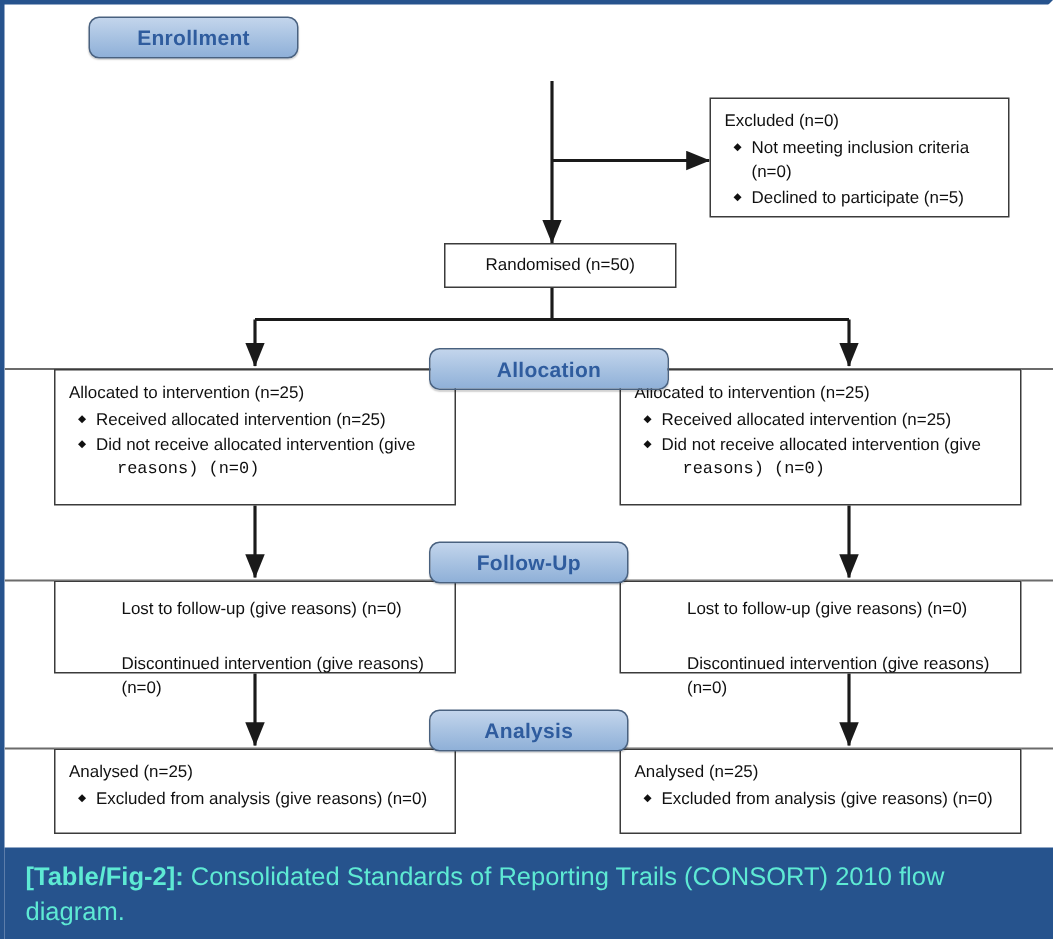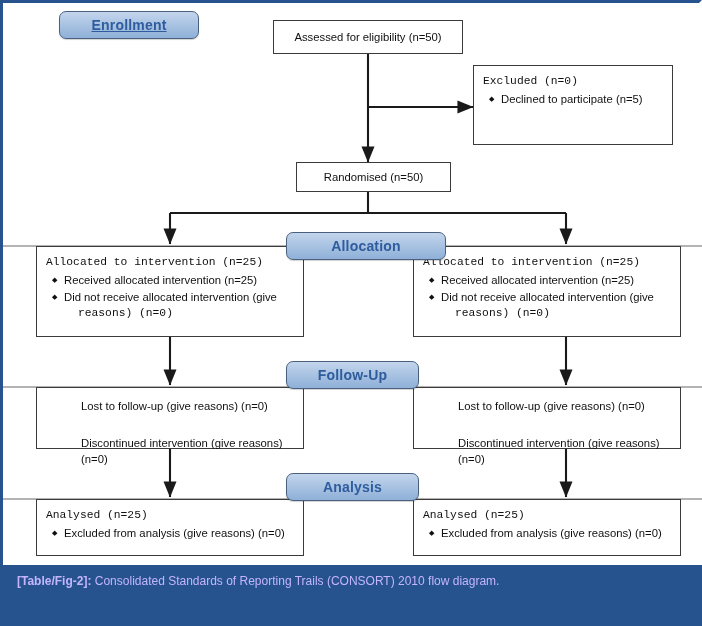--- a/index.html
+++ b/index.html
@@ -44,21 +44,21 @@
     font-size: 11.3px;
     line-height: 1.42;
     color: #101010;
   }
   .box.center-text {
     display: flex;
     align-items: center;
     justify-content: center;
     padding: 0;
   }
-  .box .hdr { white-space: nowrap; font-family: Liberation Mono, monospace; }
+  .box .hdr { white-space: nowrap; }
   .bullets {
     list-style: none;
     margin: 2px 0 0 0;
     padding: 0 0 0 6px;
   }
   .bullets li {
     position: relative;
     padding-left: 12px;
     margin-bottom: 1px;
   }
@@ -94,22 +94,22 @@
   }
 
   
   #caption-bar {
     position: absolute;
     left: 0;
     top: 562px;
     width: 699px;
     height: 61px;
     background: #26538d;
-    color: #c4b5fd;
-    font-size: 12px;
+    color: #5eead4;
+    font-size: 17px;
     line-height: 1.38;
     padding: 8px 14px 0 14px;
   }
   #caption-bar .lbl { font-weight: bold; }
 </style>
 </head>
 <body>
 
 <div id="figure-root">
 
@@ -139,35 +139,33 @@
         <line x1="563" y1="445" x2="563" y2="494" marker-end="url(#arrow)"></line>
       </g>
       <g stroke="#6b6b6b" stroke-width="1.2" fill="none">
 
         <line x1="0" y1="243" x2="699" y2="243"></line>
         <line x1="0" y1="384" x2="699" y2="384"></line>
         <line x1="0" y1="496" x2="699" y2="496"></line>
       </g>
     </svg>
 
-    <div class="pill" style="left:56px; top:8px; width:140px;text-decoration:underline;">Enrollment</div>
+    <div class="pill" style="left:56px; top:8px; width:140px;">Enrollment</div>
 
     <div class="pill" style="left:283px; top:229px; width:160px;">Allocation</div>
 
     <div class="pill" style="left:283px; top:358px; width:133px;">Follow-Up</div>
 
     <div class="pill" style="left:283px; top:470px; width:133px;">Analysis</div>
 
-    <div class="box center-text" style="left:270px; top:17px; width:190px; height:34px;">
-      <span>Assessed for eligibility (n=50)</span>
-    </div>
 
     <div class="box" style="left:470px; top:62px; width:200px; height:80px;">
       <div class="hdr">Excluded (n=0)</div>
       <ul class="bullets">
+        <li>Not meeting inclusion criteria (n=0)</li>
         <li>Declined to participate (n=5)</li>
       </ul>
     </div>
 
     <div class="box center-text" style="left:293px; top:159px; width:155px; height:30px;">
       <span>Randomised (n=50)</span>
     </div>
 
     <div class="box" style="left:33px; top:243px; width:268px; height:91px;">
       <div class="hdr">Allocated to intervention (n=25)</div>

